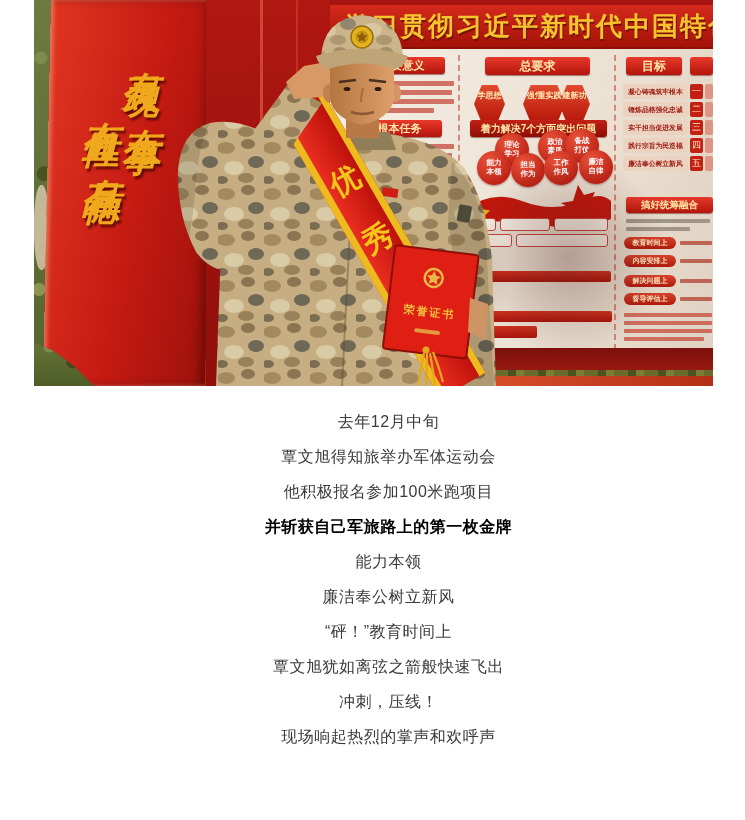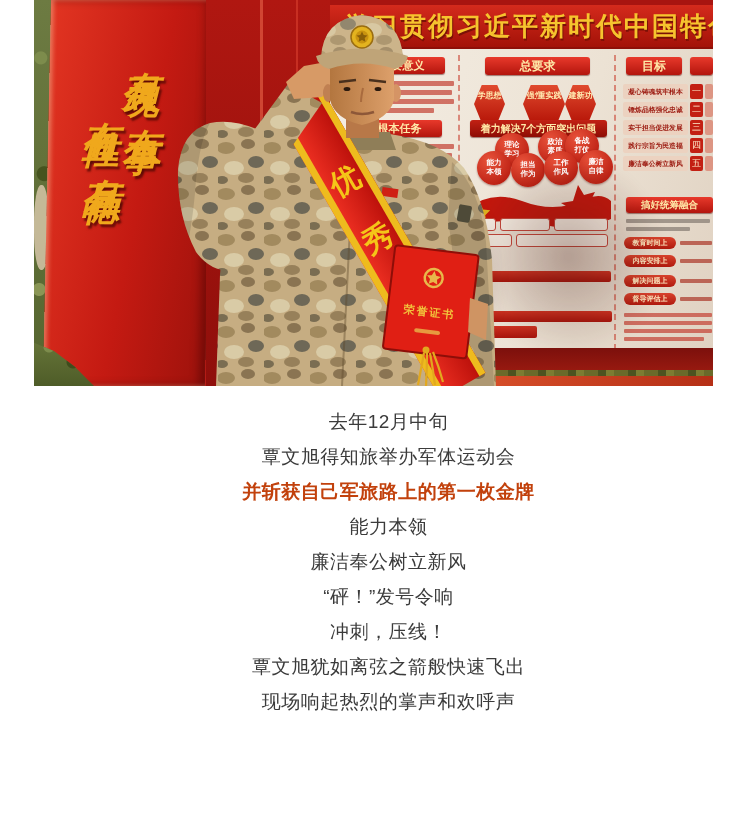--- a/index.html
+++ b/index.html
@@ -101,22 +101,22 @@
   .grass-corner { left:0; top:326px; width:60px; height:60px;
     background:
       radial-gradient(circle at 25% 35%, #7d8c4c 0 5px, transparent 6px),
       radial-gradient(circle at 65% 60%, #3f4c1c 0 6px, transparent 7px),
       linear-gradient(#6e7d3e,#4e5c28);
     clip-path:polygon(0 28%, 34% 42%, 68% 68%, 100% 100%, 0 100%); }
   .soldier-svg { left:0; top:0; width:679px; height:386px; }
   
   .article { position:absolute; left:0; top:386px; width:745px; padding-top:18px; }
   .article p { margin:0; height:35px; line-height:35px; text-align:center;
-    font-size:19px; color:#3b3b3b; letter-spacing:.5px;padding-left:32px; }
-  .article p.hl { color:#c2410c; font-weight:bold; }
+    font-size:16px; color:#3b3b3b; letter-spacing:.5px;padding-left:32px; }
+  .article p.hl { color:#000000; font-weight:bold; }
 </style>
 </head>
 <body>
 
 <div class="photo">
   <div class="greenery"></div>
   <div class="path-patch"></div>
 
   <div class="pillar"></div>
   <div class="callig inner">有灵魂　有本事</div>
@@ -141,21 +141,21 @@
     <div class="skel" style="left:14px;top:104px;width:108px"></div>
     <div class="skel" style="left:14px;top:113px;width:110px"></div>
     <div class="skel" style="left:14px;top:122px;width:104px"></div>
     <div class="skel" style="left:14px;top:131px;width:96px"></div>
     <div class="divAB"></div>
 
     <div class="hdr hdrB">总要求</div>
     <div class="hex" style="left:144px;top:36px">学思想</div>
     <div class="hex" style="left:193px;top:36px">强党性</div>
     <div class="hex" style="left:204px;top:36px">重实践</div>
-    <div class="hex" style="left:235px;top:36px">建新功</div>
+    <div class="hex" style="left:229px;top:36px">建新功</div>
     <div class="hdr hdrB2">着力解决7个方面突出问题</div>
     <div class="circ" style="left:165px;top:84px">
         <span>理论学习</span>
       </div>
     <div class="circ" style="left:208px;top:81px">
         <span>政治素质</span>
       </div>
     <div class="circ" style="left:235px;top:80px">
         <span>备战打仗</span>
       </div>
@@ -316,20 +316,21 @@
     <path d="M282,56 Q328,41 374,56 Q372,66 361,69 Q328,58 295,69 Q284,66 282,56 Z" fill="#bfa478"></path>
     <circle cx="328" cy="37" r="11" fill="#e3b31f" stroke="#9a6d10" stroke-width="1.5"></circle>
     <circle cx="328" cy="37" r="6.5" fill="#c9930f"></circle>
     <path d="M328,31.5 l1.7,3.4 3.8,.5 -2.8,2.6 .7,3.8 -3.4,-1.8 -3.4,1.8 .7,-3.8 -2.8,-2.6 3.8,-.5 Z" fill="#8a5f08"></path>
   </svg>
 </div>
 
 <div class="article">
   <p>去年12月中旬</p>
   <p>覃文旭得知旅举办军体运动会</p>
+  <p>他积极报名参加100米跑项目</p>
   <p class="hl">并斩获自己军旅路上的第一枚金牌</p>
   <p>能力本领</p>
   <p>廉洁奉公树立新风</p>
-  <p>“砰！”发号令响</p>
+  <p>“砰！”教育时间上</p>
+  <p>覃文旭犹如离弦之箭般快速飞出</p>
   <p>冲刺，压线！</p>
-  <p>覃文旭犹如离弦之箭般快速飞出</p>
   <p>现场响起热烈的掌声和欢呼声</p>
 </div>
 
 </body></html>

